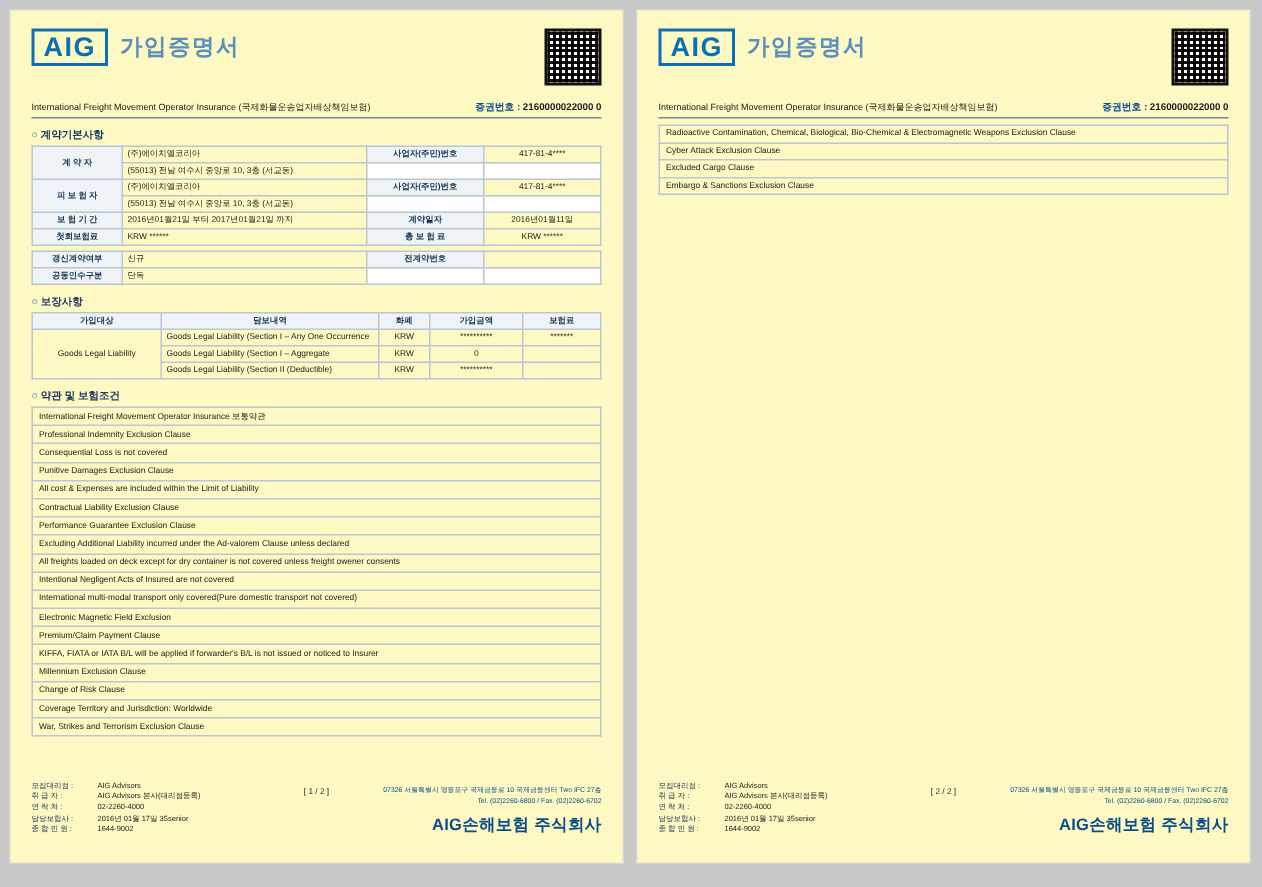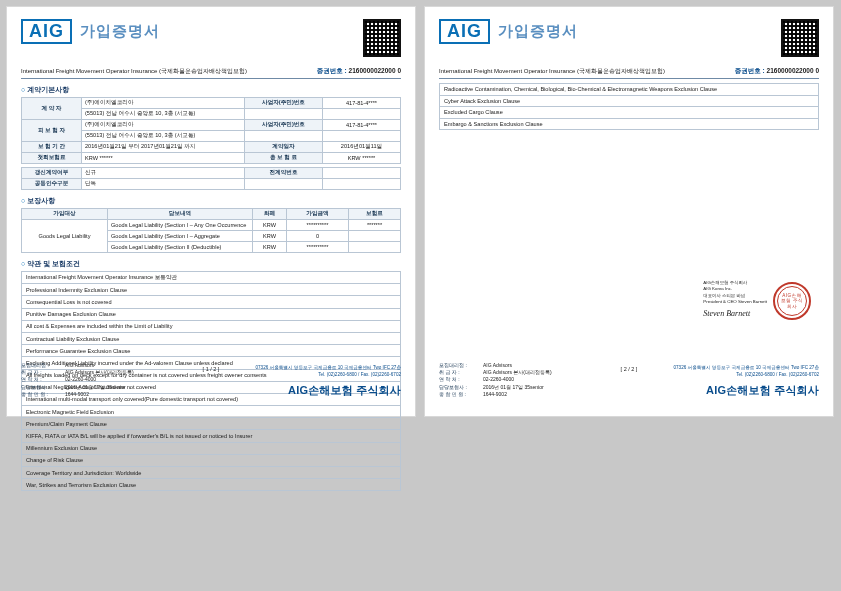--- a/index.html
+++ b/index.html
@@ -10,23 +10,23 @@
     font-family: "Liberation Sans", sans-serif;
     font-size: 6px;
     color: #1a1a1a;
     overflow: hidden;
   }
   .sheets {
     display: flex; gap: 8px; padding: 6px 6px;
     height: 591px;
   }
   .page {
-    background: #ffffff;
+    background: #fef9c3;
     width: 410px;
-    height: 411px;
+    height: 570px;
     position: relative;
     padding: 12px 14px 8px 14px;
     border: 1px solid #d8d8d8;
   }
   
   .hdr { display:flex; align-items:flex-start; justify-content:space-between; }
   .hdr-left { display:flex; align-items:center; gap:8px; }
   .aig-logo {
     border: 2px solid #0a6fb5;
     color: #0a6fb5;
@@ -398,32 +398,20 @@
           </tr>
       <tr>
             <td>Excluded Cargo Clause</td>
           </tr>
       <tr>
             <td>Embargo &amp; Sanctions Exclusion Clause</td>
           </tr>
     </tbody>
       </table>
 
-    <div class="seal-wrap">
-      <div class="seal-text">
-        <div>AIG손해보험 주식회사</div>
-        <div>AIG Korea Inc.</div>
-        <div>대표이사 스티븐 바넘</div>
-        <div>President &amp; CEO Steven Barnett</div>
-        <div class="sign">Steven Barnett</div>
-      </div>
-      <div class="stamp">
-        <div class="stamp-inner">AIG손해보험 주식회사</div>
-      </div>
-    </div>
 
     <div class="pagenum">[ 2 / 2 ]</div>
 
     <div class="footer">
       <div class="f-left">
         <table>
           <tbody>
               <tr>
             <td class="k">모집대리점 :</td>
             <td>AIG Advisors</td>

